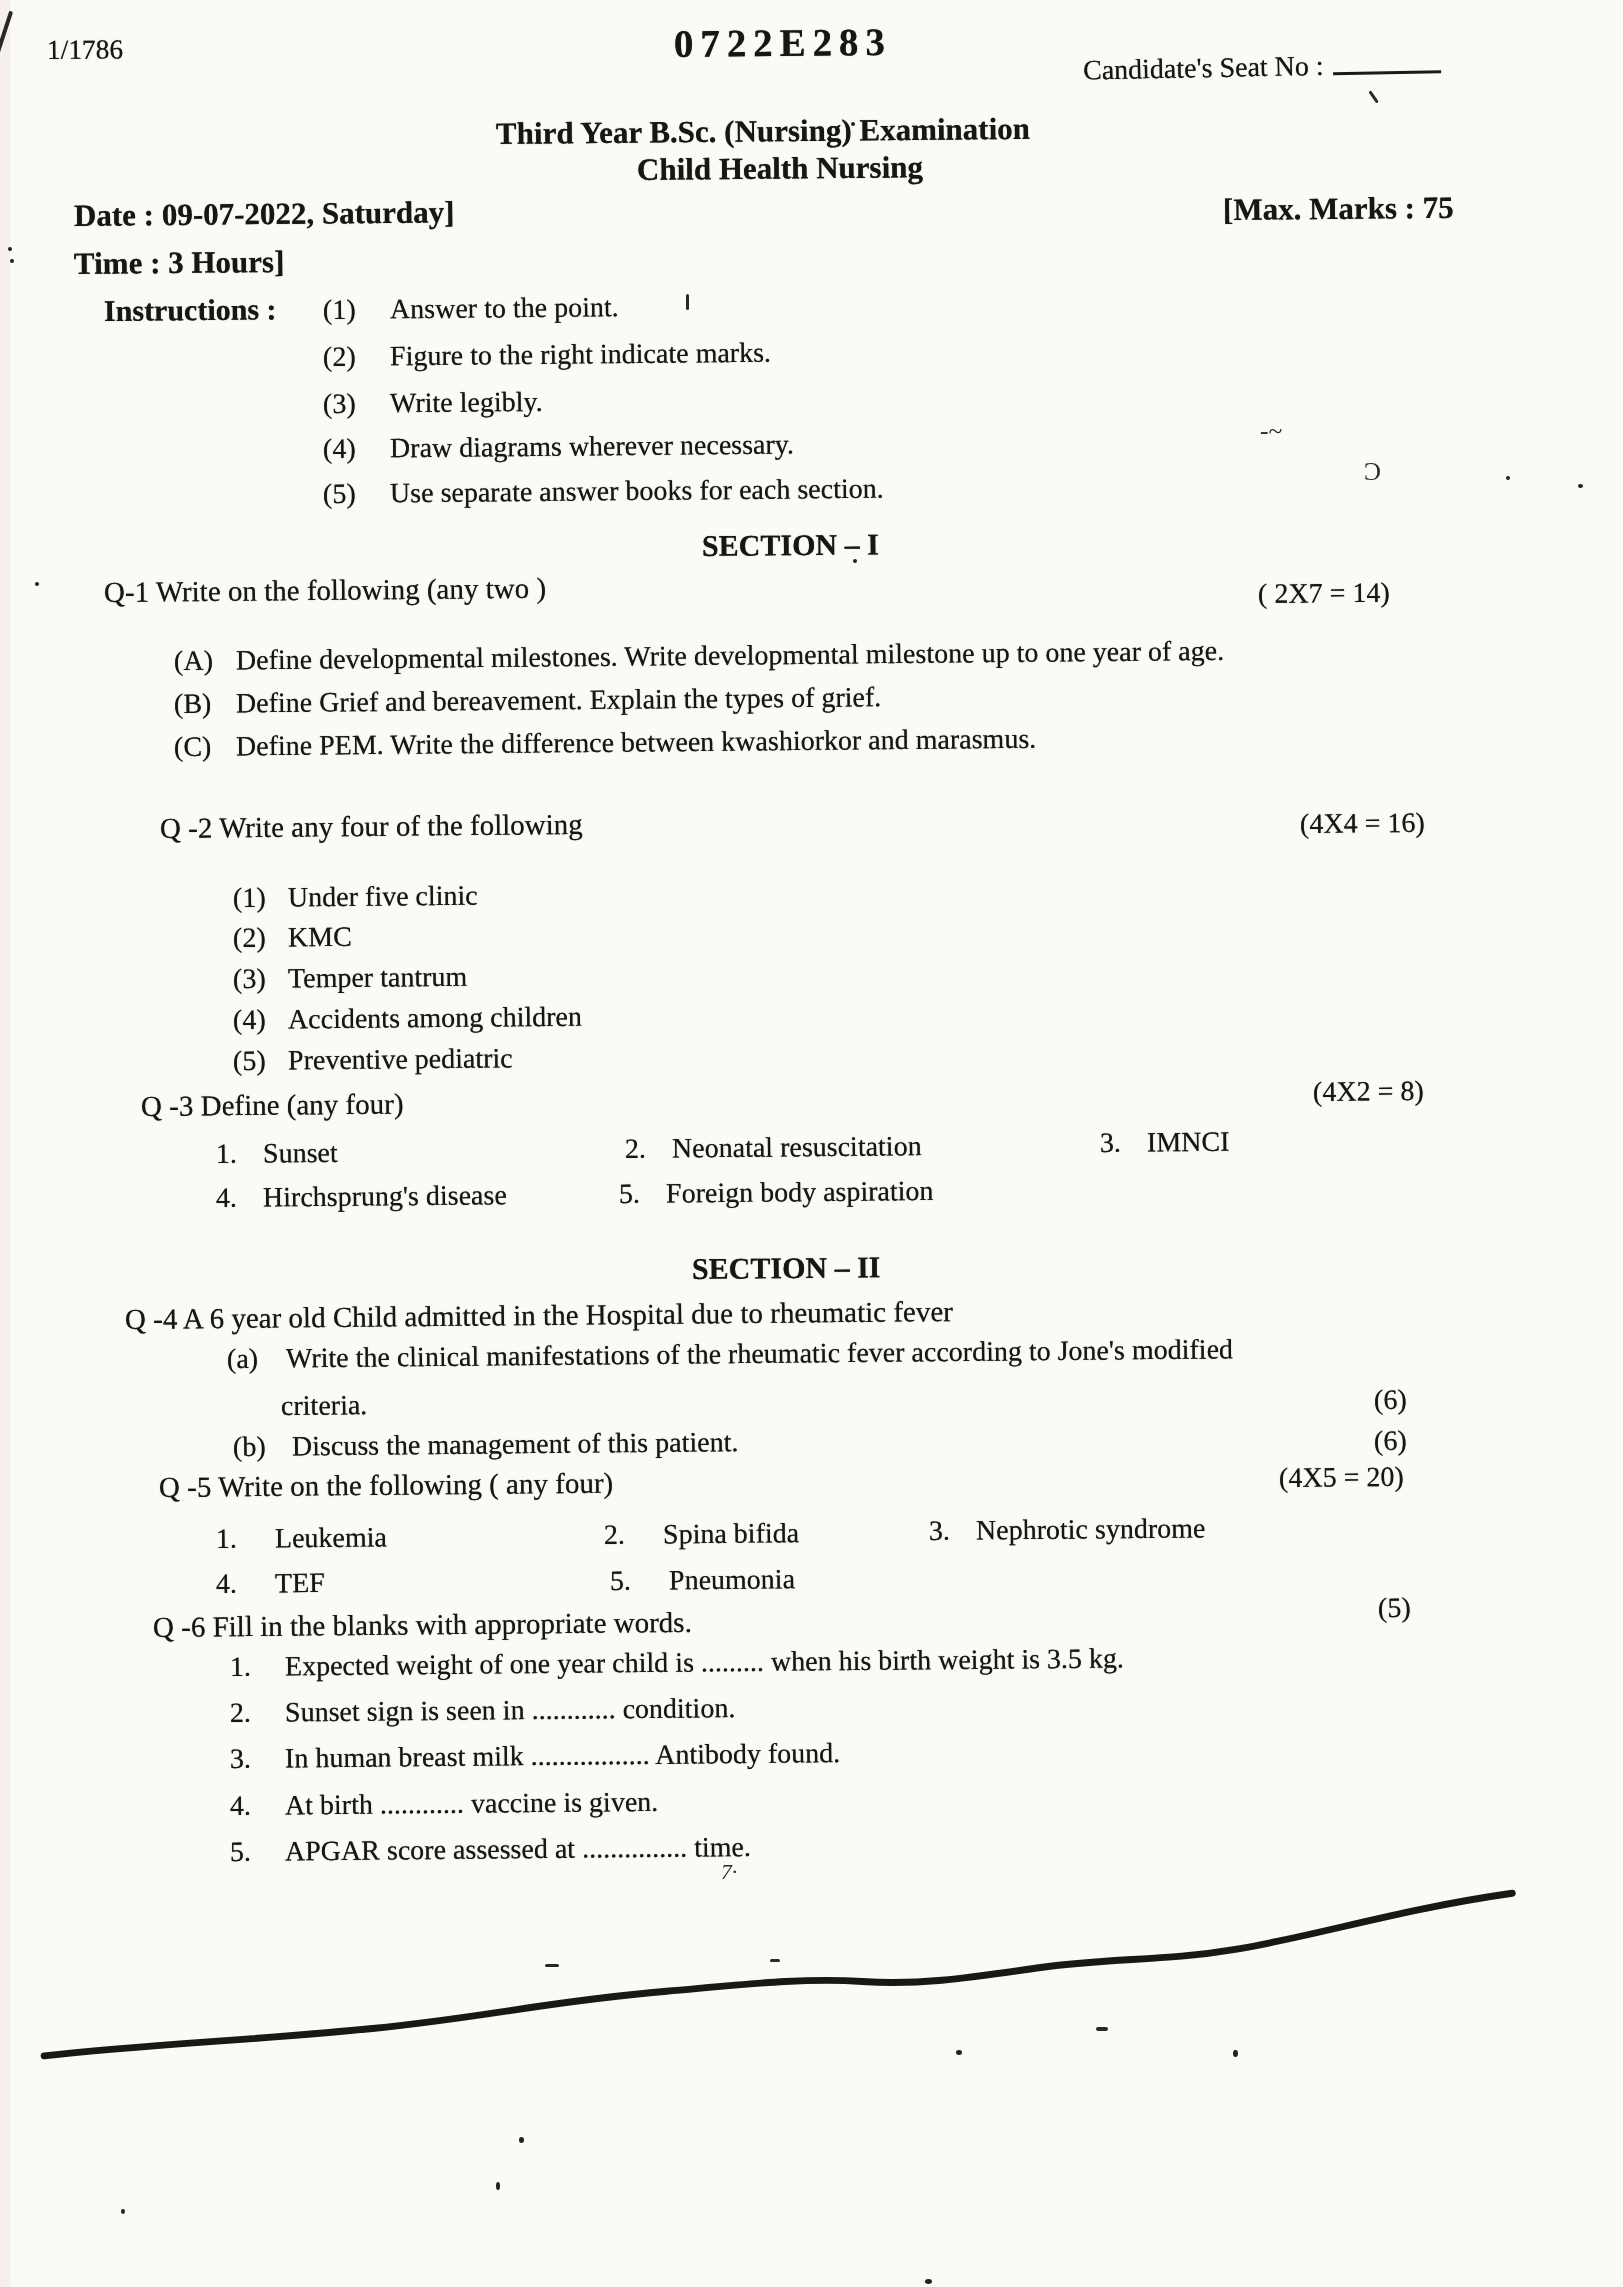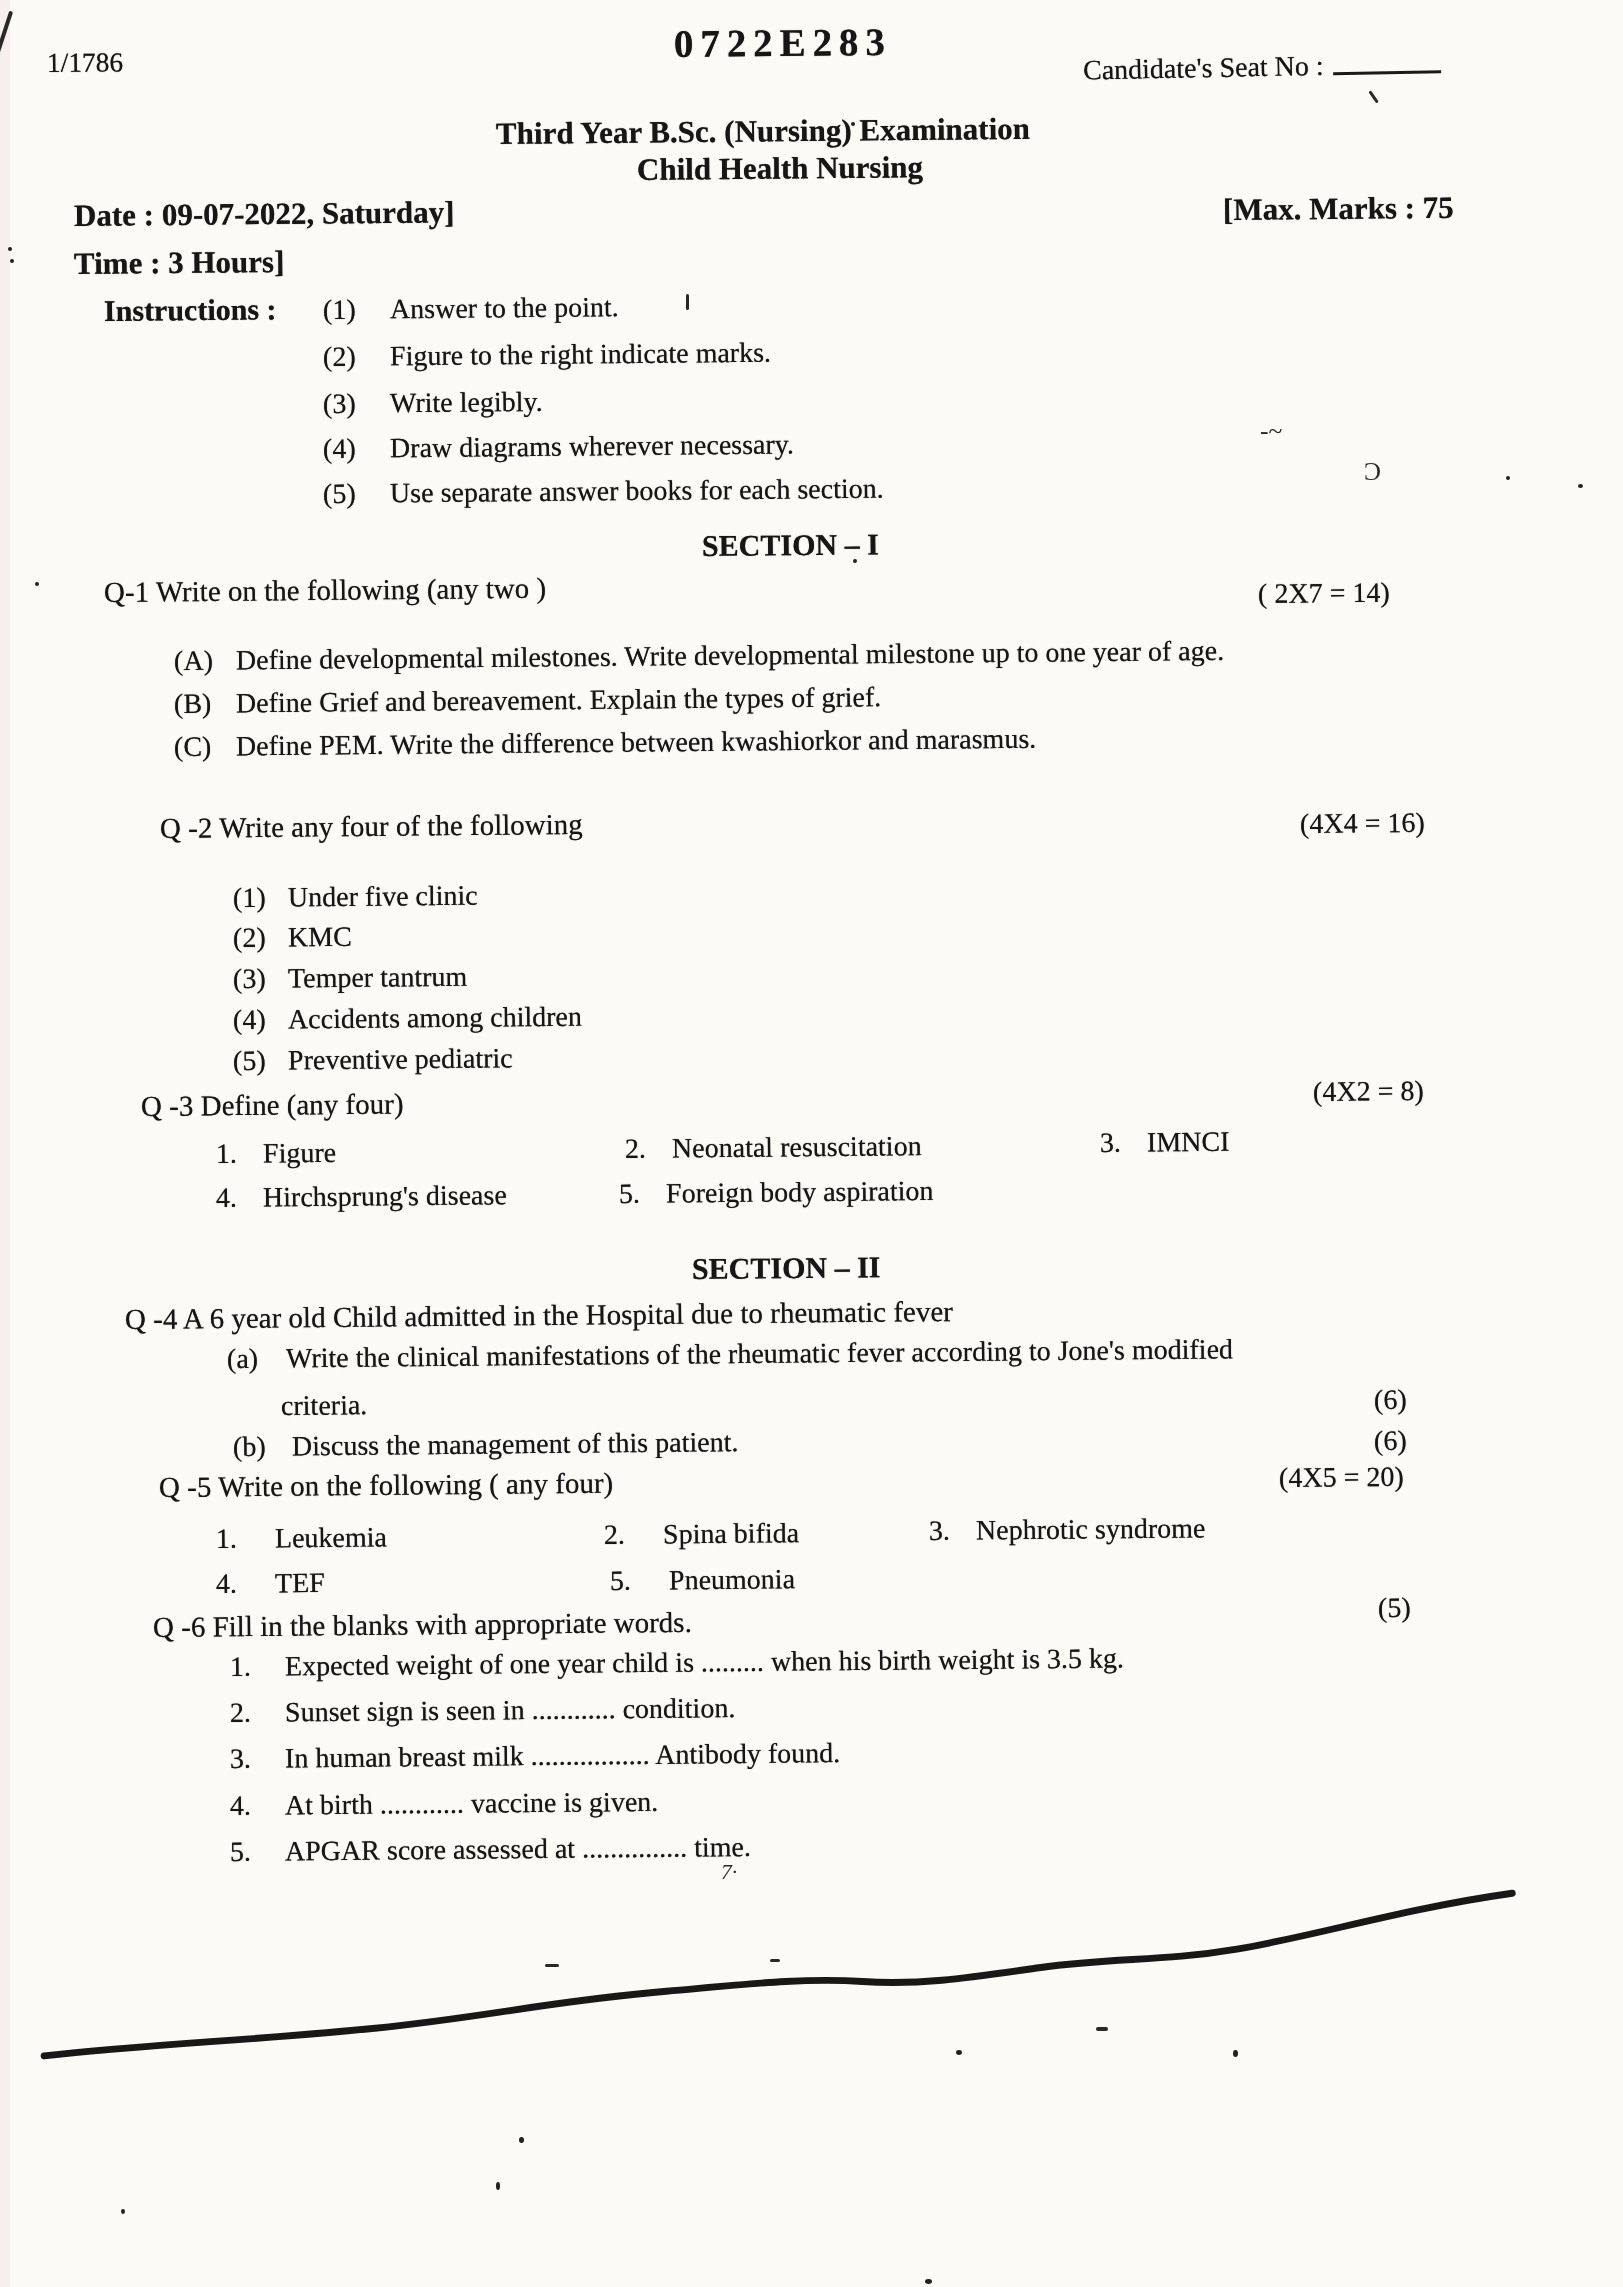--- a/index.html
+++ b/index.html
@@ -20,21 +20,21 @@
   .sp{position:absolute;background:#23211f;border-radius:50%;}
   .dash{position:absolute;background:#2a2826;border-radius:2px;}
   .mark{position:absolute;color:#2a2826;font-size:25.5px;}
   .rulewrap{position:absolute;left:0;top:1852px;}
 </style>
 </head>
 <body>
 
 <div class="pg">
 
-  <div class="ln f28" style="left:47px;top:48px">1/1786</div>
+  <div class="ln f28" style="left:47px;top:35px">1/1786</div>
   <div class="ln code" style="left:674px;top:21.6px">0722E283</div>
   <div class="ln" style="left:1083px;top:51px;transform:rotate(-1.1deg)">
     <span>Candidate's Seat No :</span><span class="seatline"></span>
   </div>
   <div class="ln b f32" style="left:496px;top:116px">Third Year B.Sc. (Nursing) Examination</div>
   <div class="ln b f32" style="left:637px;top:152px">Child Health Nursing</div>
   <div class="ln b f32" style="left:74px;top:198px">Date : 09-07-2022, Saturday]</div>
   <div class="ln b f32" style="left:1223px;top:192px">[Max. Marks : 75</div>
   <div class="ln b f32" style="left:74px;top:246px">Time : 3 Hours]</div>
 
@@ -83,21 +83,21 @@
   <div class="ln" style="left:233px;top:1004px">
     <span class="num w56">(4)</span><span>Accidents among children</span>
   </div>
   <div class="ln" style="left:233px;top:1045px">
     <span class="num w56">(5)</span><span>Preventive pediatric</span>
   </div>
 
   <div class="ln f30" style="left:141px;top:1090px">Q -3 Define (any four)</div>
   <div class="ln" style="left:1313px;top:1076px">(4X2 = 8)</div>
   <div class="ln" style="left:216px;top:1138px">
-    <span class="num w48">1.</span><span>Figure</span>
+    <span class="num w48">1.</span><span>Sunset</span>
   </div>
   <div class="ln" style="left:625px;top:1133px">
     <span class="num w48">2.</span><span>Neonatal resuscitation</span>
   </div>
   <div class="ln" style="left:1100px;top:1127px">
     <span class="num w48">3.</span><span>IMNCI</span>
   </div>
   <div class="ln" style="left:216px;top:1182px">
     <span class="num w48">4.</span><span>Hirchsprung's disease</span>
   </div>

